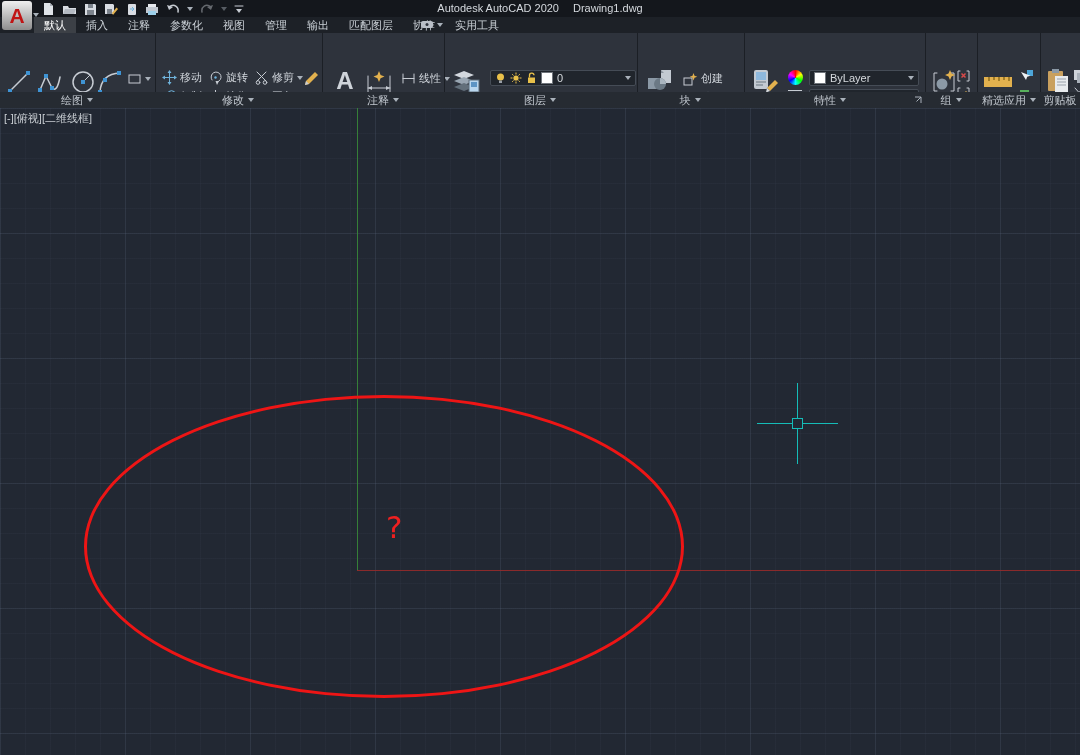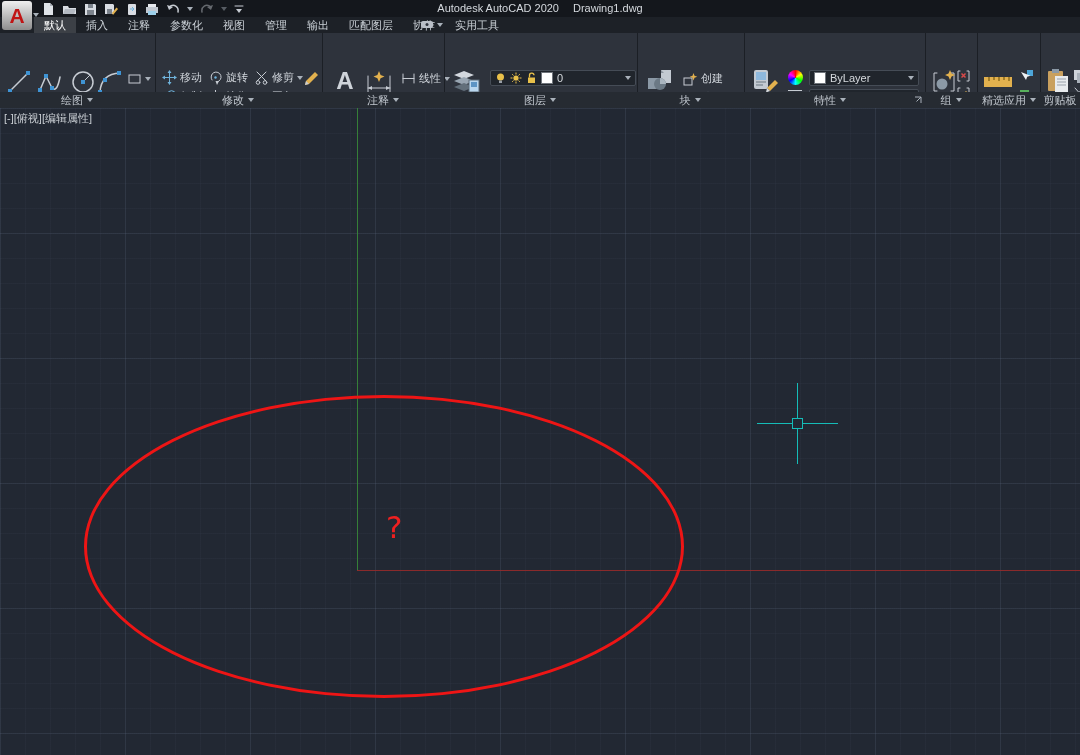--- a/index.html
+++ b/index.html
@@ -643,21 +643,21 @@
     <div class="panel-label" style="left:975px;width:68px;top:0;position:absolute;">
         <span>精选应用</span>
         <span class="arr"></span>
       </div>
     <div class="panel-label" style="left:1040px;width:40px;top:0;position:absolute;">
         <span>剪贴板</span>
       </div>
   </div>
 
   <div id="canvas">
-    <div id="vplabel">[-][俯视][编辑属性]</div>
+    <div id="vplabel">[-][俯视][二维线框]</div>
     <div id="axis-y"></div>
     <div id="axis-x"></div>
     <div id="ellipse"></div>
     <div id="qmark">?</div>
 
     <div class="ch" style="left:757px;top:315px;width:81px;height:1px;"></div>
     <div class="ch" style="left:797px;top:275px;width:1px;height:81px;"></div>
     <div id="pickbox"></div>
 
   </div>

